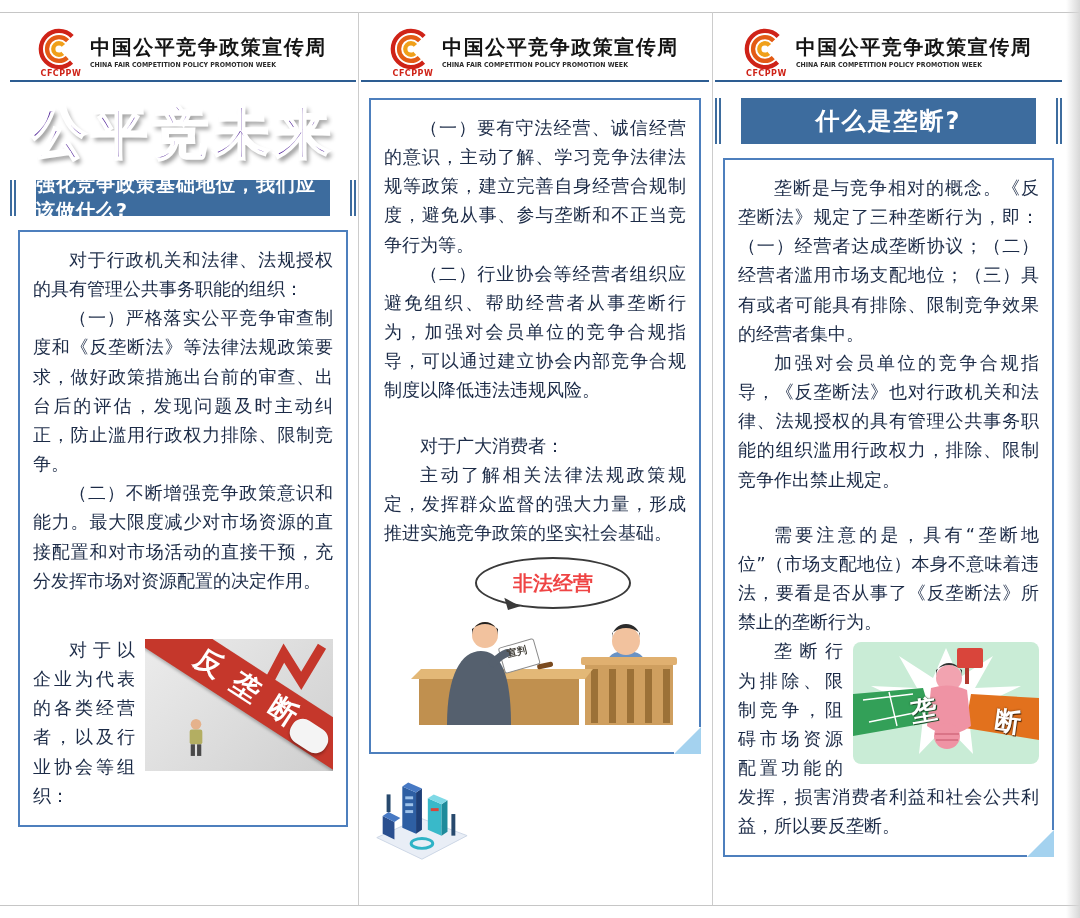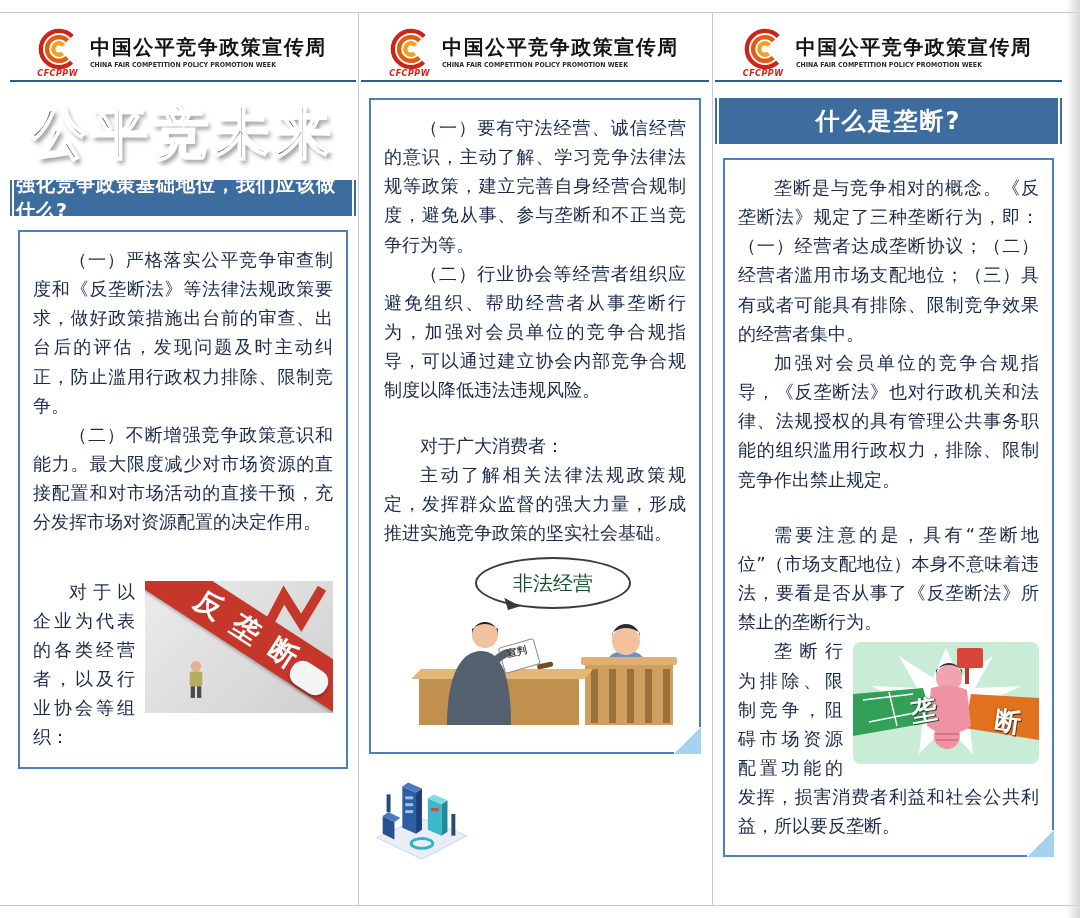--- a/index.html
+++ b/index.html
@@ -16,35 +16,35 @@
   .page-edge { position:absolute; right:0; top:0; bottom:0; width:14px;
                background:linear-gradient(to right, rgba(255,255,255,0), #d7d7d7); }
 
   .panel { position:absolute; top:12px; bottom:13px; overflow:hidden; }
   .panel-left  { left:8px;   width:350px; }
   .panel-mid   { left:359px; width:352px; }
   .panel-right { left:713px; width:351px; }
 
   
   .brand { display:flex; align-items:center; justify-content:center; gap:9px; padding-top:12px; height:68px; }
-  .brand .mark { display:flex; flex-direction:column; align-items:flex-start;font-style:italic; }
+  .brand .mark { display:flex; flex-direction:column; align-items:flex-end; }
   .brand .abbr { font-size:8px; font-weight:bold; color:#cf2318; letter-spacing:.5px; margin-top:-2px; }
   .brand .titles { display:flex; flex-direction:column; }
   .brand .zh { font-size:20px; font-weight:800; color:#141414; letter-spacing:1.5px; white-space:nowrap; }
   .brand .en { font-size:8px; font-weight:700; color:#2b2b2b; letter-spacing:0; white-space:nowrap;
                transform:scale(.78); transform-origin:left top; margin-top:1px; }
   .brand-underline { height:2px; background:#2d5d92; margin:0 2px; }
 
   
   .headline { margin:14px 0 8px; text-align:center; font-size:56px; font-weight:700;
               color:#4c1d95; letter-spacing:5px; white-space:nowrap;
               -webkit-text-stroke:2px #ffffff; text-shadow:3px 4px 4px #9d9d9d; }
 
   
-  .bar-row { display:flex; align-items:stretch; gap:0; margin:0 2px; }
+  .bar-row { display:flex; align-items:stretch; gap:20px; margin:0 2px; }
   .flank { width:6px; border-left:2px solid #3d6c9e; border-right:2px solid #3d6c9e; }
   .bar { flex:1; background:#3d6c9e; color:#fff; display:flex; align-items:center; justify-content:center; }
   .bar-left { height:36px; font-size:19px; font-weight:800; letter-spacing:1px; }
   .bar-right { height:46px; font-size:24px; font-weight:800; letter-spacing:2px; }
 
   
   .content-box { position:relative; border:2px solid #4d7fbd; background:#fff; margin:0 10px;
                  padding:13px 13px 15px; }
   .dogear { position:absolute; right:-2px; bottom:-2px; width:27px; height:27px; background:#ffffff; }
   .dogear::after { content:""; position:absolute; left:0; bottom:0; width:0; height:0;
@@ -63,21 +63,21 @@
             box-shadow:0 2px 3px rgba(0,0,0,.25); }
   .zigzag { position:absolute; right:2px; top:2px; width:70px; height:52px; }
   .roll { position:absolute; right:4px; bottom:22px; width:40px; height:26px; background:#f4f4f4;
           border-radius:12px; transform:rotate(33deg); box-shadow:1px 2px 3px rgba(0,0,0,.3); }
   .tiny-person { position:absolute; left:40px; bottom:14px; width:22px; height:38px; }
 
   
   .cartoon-court { position:relative; width:292px; height:180px; margin:10px auto 0; }
   .bubble { position:absolute; left:86px; top:0; width:156px; height:52px; background:#fff;
             border:2px solid #3a3a3a; border-radius:50%; display:flex; align-items:center;
-            justify-content:center; font-size:20px; font-weight:400; color:#14532d; z-index:2; }
+            justify-content:center; font-size:20px; font-weight:700; color:#ef4444; z-index:2; }
   .bubble::after { content:""; position:absolute; left:22px; bottom:-12px; width:0; height:0;
                    border:9px solid transparent; border-top-color:#3a3a3a; transform:rotate(28deg); }
   .court-svg { position:absolute; left:0; top:48px; width:292px; height:126px; }
   .paper-label { position:absolute; left:118px; top:88px; font-size:10px; font-weight:700;
                  color:#44413a; transform:rotate(-14deg); z-index:3; }
 
   
   .banner-row { display:flex; align-items:center; gap:10px; margin:16px 6px 0; }
   .city-ill { width:108px; height:92px; flex:0 0 aupx; }
 
@@ -120,20 +120,21 @@
 
     <div class="headline">公平竞未来</div>
 
     <div class="bar-row">
       <span class="flank"></span>
       <div class="bar bar-left">强化竞争政策基础地位，我们应该做什么?</div>
       <span class="flank"></span>
     </div>
 
     <div class="content-box" style="margin-top:14px;">
+      <p class="para">对于行政机关和法律、法规授权的具有管理公共事务职能的组织：</p>
       <p class="para">（一）严格落实公平竞争审查制度和《反垄断法》等法律法规政策要求，做好政策措施出台前的审查、出台后的评估，发现问题及时主动纠正，防止滥用行政权力排除、限制竞争。</p>
       <p class="para">（二）不断增强竞争政策意识和能力。最大限度减少对市场资源的直接配置和对市场活动的直接干预，充分发挥市场对资源配置的决定作用。</p>
       <div class="gap40"></div>
       <div>
         <span class="ribbon-art">
           <svg class="zigzag" viewBox="0 0 80 60">
             <polyline points="6,52 26,14 46,46 70,6" fill="none" stroke="#c5372b" stroke-width="11"></polyline>
           </svg>
           <span class="ribbon">
               <span>反垄断</span>

